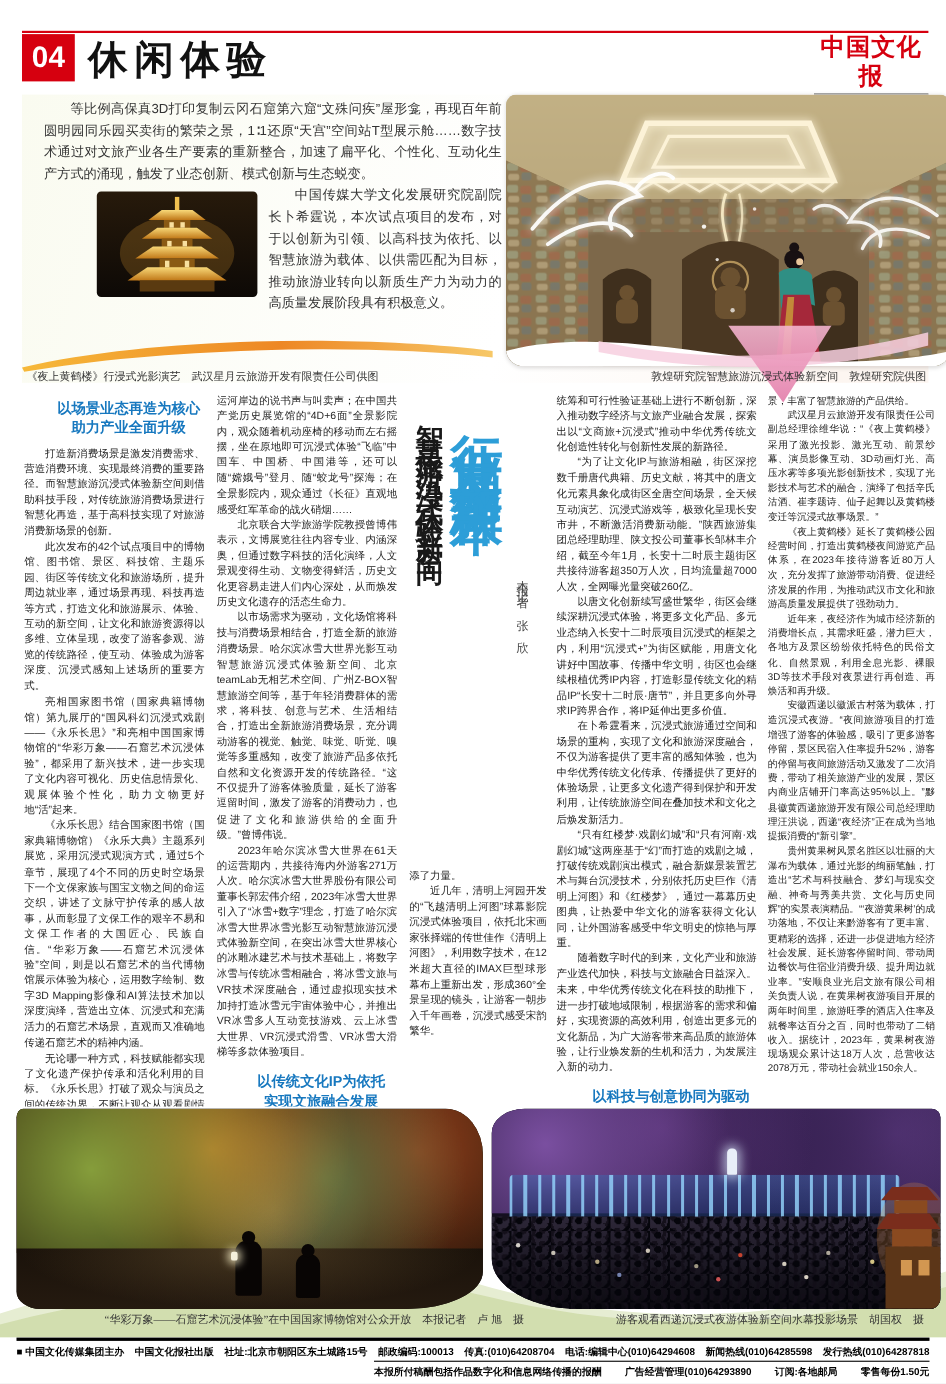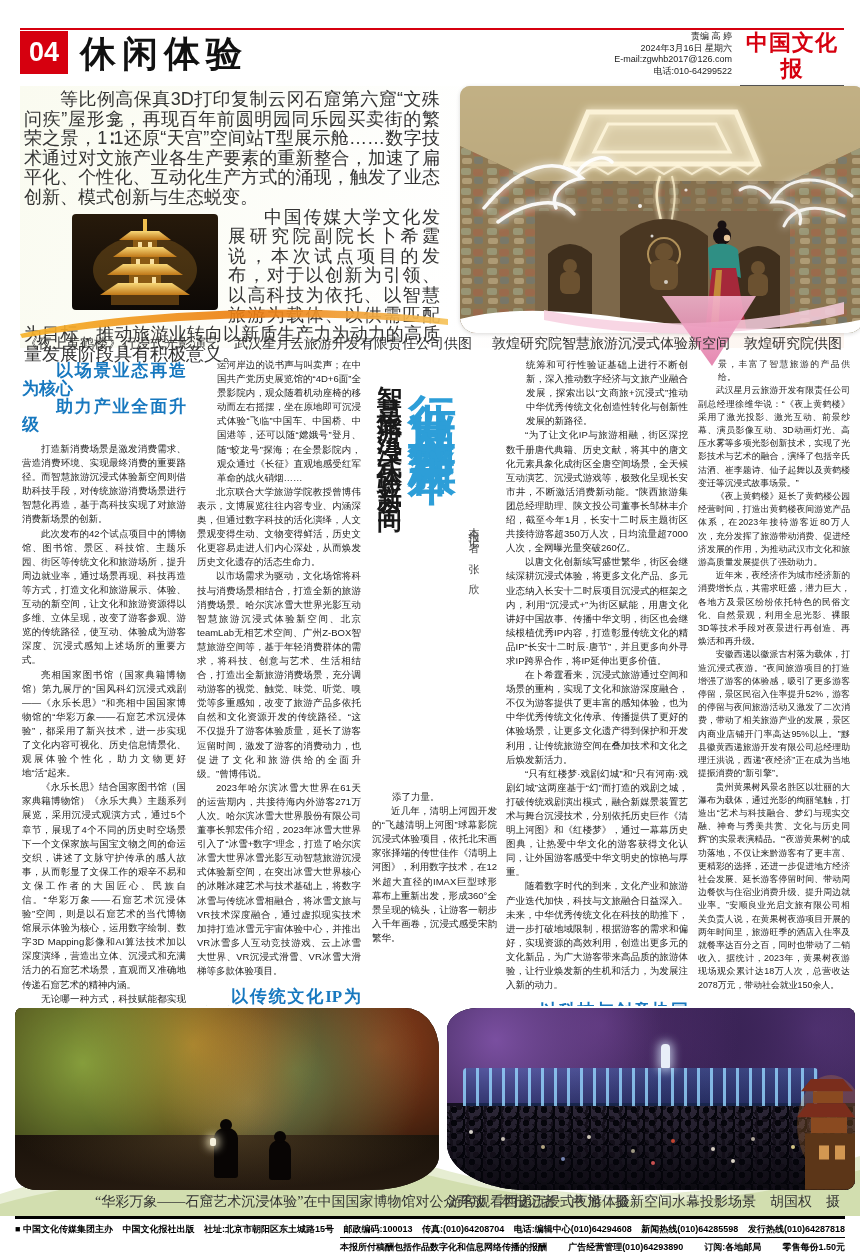--- a/index.html
+++ b/index.html
@@ -14,47 +14,47 @@
   .mast-info{position:absolute;left:560px;top:31px;width:172px;text-align:right;font-size:9px;
            color:#222;line-height:11.5px;}
   .brand-box{position:absolute;left:740px;top:30px;width:104px;text-align:center;}
   .brand-name{color:#d6000f;font-weight:bold;font-size:22px;letter-spacing:1px;
            font-family:"Liberation Serif",serif;line-height:26px;}
   .brand-sub{margin-top:3px;border-top:1px solid #555;padding-top:3px;font-size:12px;font-weight:bold;
            color:#111;letter-spacing:9px;}
   
   .intro{position:absolute;left:20px;top:86px;width:824px;height:262px;
          background:linear-gradient(105deg,#fafbf0 0%,#ffffff 55%,#fdf6f1 90%);}
-  .intro-text{position:absolute;left:4px;top:4px;width:416px;font-size:18px;line-height:19.6px;
+  .intro-text{position:absolute;left:20px;top:4px;width:416px;font-size:12px;line-height:19.6px;
          text-align:justify;color:#333;}
   .intro-text p{margin:0;text-indent:2em;}
   .pagoda-wrap{float:left;width:146px;height:96px;margin:6px 10px 0 48px;border-radius:4px;overflow:hidden;
          background:linear-gradient(180deg,#271a0b,#0d0906);}
   .swoosh-orange{position:absolute;left:0;top:218px;width:428px;height:36px;}
   .cave{position:absolute;left:440px;top:0px;width:404px;height:247px;border-radius:10px 10px 16px 16px;
          overflow:hidden;box-shadow:0 1px 4px rgba(0,0,0,.15);}
   .swoosh-pink{position:absolute;left:544px;top:296px;width:300px;height:76px;z-index:0;}
   
-  .cap{position:absolute;font-size:14px;color:#333;font-family:"Liberation Serif",serif;}
+  .cap{position:absolute;font-size:10px;color:#333;font-family:"Liberation Serif",serif;}
   .cap-tl{left:24px;top:335px;}
   .cap-tr{right:18px;top:335px;}
   .cap-bl{left:95px;top:1193px;}
   .cap-br{right:20px;top:1193px;}
   
   .col{position:absolute;top:358px;height:648px;overflow:hidden;text-align:justify;
        font-size:9.5px;line-height:14.1px;color:#1d1d1d;}
   .col p{margin:0;text-indent:2em;}
-  .col p.noindent{text-indent:0;margin-left:20px;}
+  .col p.noindent{text-indent:0;}
   .col-a{left:22px;width:164px;}
   .col-b{left:197px;width:164px;}
   .col-c{left:506px;width:182px;}
   .col-d{left:698px;width:152px;font-size:8.9px;line-height:13.2px;}
   .col-center-bottom{left:372px;width:125px;top:790px;height:216px;}
-  .col-h{color:#1778bf;font-weight:bold;font-size:17px;line-height:18px;
-         text-indent:0;margin:0;font-family:Liberation Serif, serif;}
+  .col-h{color:#1778bf;font-weight:bold;font-size:13px;line-height:18px;text-align:center;
+         text-indent:0;margin:0;}
   .col-h-wrap{margin:4px 0 8px;}
   .col-b .col-h-wrap,.col-c .col-h-wrap{margin:10px 0 9px;}
   
   .v{writing-mode:vertical-rl;text-orientation:upright;position:absolute;}
   .hl-sub{left:374px;top:366px;height:478px;font-size:25px;font-weight:bold;color:#191919;letter-spacing:11px;}
   .hl-main{left:400px;top:356px;height:500px;font-size:48px;font-weight:bold;color:#2d9ed8;letter-spacing:9px;
            font-family:"Liberation Serif",serif;}
   .hl-byline{left:466px;top:518px;height:160px;font-size:11px;color:#444;letter-spacing:5px;}
   
   .swoosh-green{position:absolute;left:0;top:1128px;width:860px;height:88px;z-index:0;}
@@ -107,26 +107,20 @@
   .f-row1 span,.f-row2 span{white-space:nowrap;}
 </style>
 </head>
 <body>
 
 <div class="page">
 
   <div class="top-rule"></div>
   <div class="pagenum">04</div>
   <div class="section-title">休闲体验</div>
-  <div class="mast-info">
-    <div>责编 高 婷</div>
-    <div>2024年3月16日 星期六</div>
-    <div>E-mail:zgwhb2017@126.com</div>
-    <div>电话:010-64299522</div>
-  </div>
   <div class="brand-box">
     <div class="brand-name">中国文化报</div>
     <div class="brand-sub">文旅天下</div>
   </div>
 
   <section class="intro">
     <div class="intro-text">
       <p>等比例高保真3D打印复制云冈石窟第六窟“文殊问疾”屋形龛，再现百年前圆明园同乐园买卖街的繁荣之景，1∶1还原“天宫”空间站T型展示舱……数字技术通过对文旅产业各生产要素的重新整合，加速了扁平化、个性化、互动化生产方式的涌现，触发了业态创新、模式创新与生态蜕变。</p>
       <div>
         <span class="pagoda-wrap">

